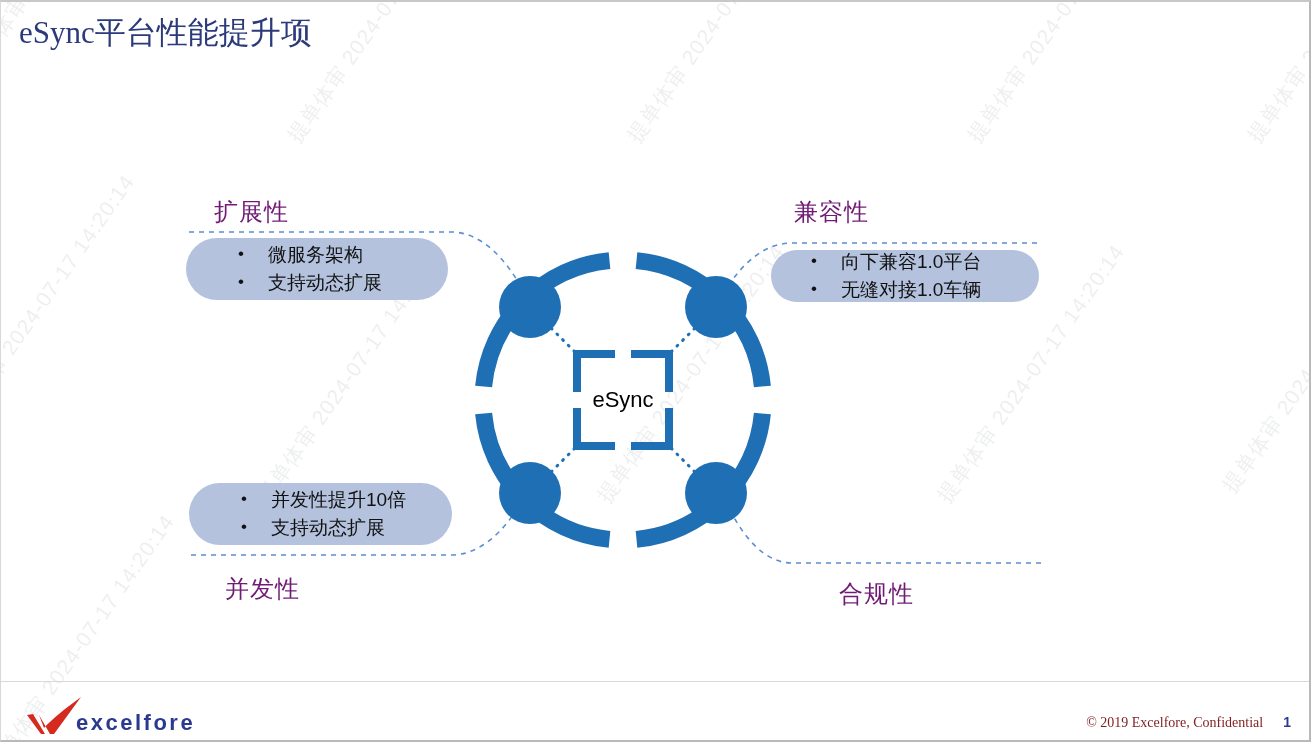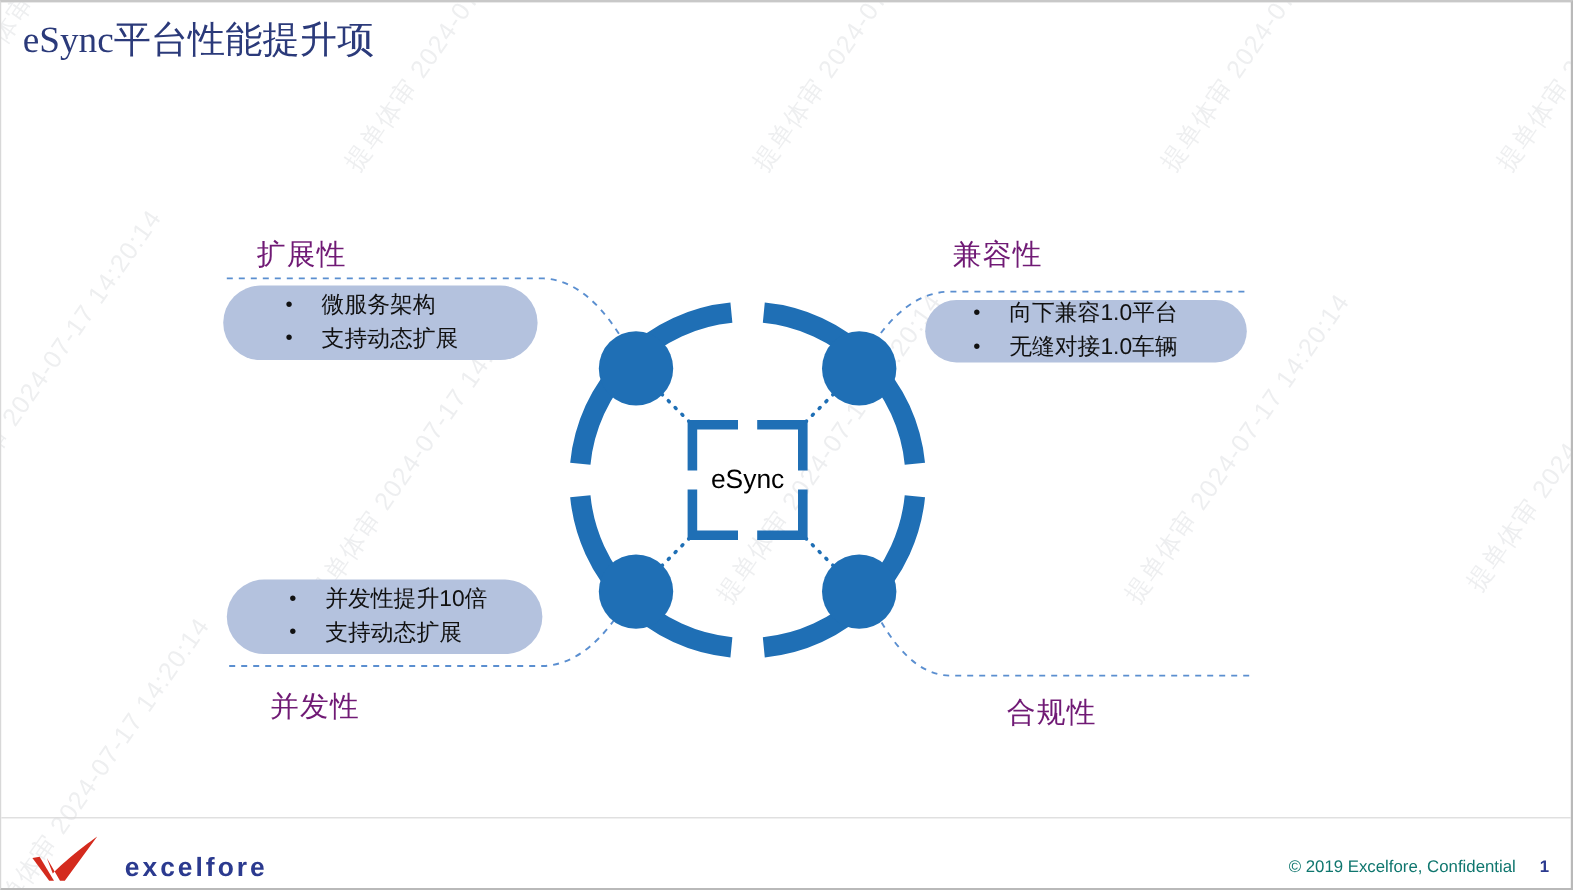--- a/index.html
+++ b/index.html
@@ -162,43 +162,42 @@
     background: #d9d9d9;
     z-index: 12;
   }
   #logo {
     position: absolute;
     left: 24px;
     top: 693px;
     z-index: 20;
     display: flex;
     align-items: flex-end;
-    gap: 28px;
   }
   #logo-text {
     font-size: 22px;
     font-weight: bold;
     color: #2b3a8f;
     font-family: "Liberation Sans", sans-serif;
     letter-spacing: 2.5px;
     margin-left: -7px;
     margin-bottom: 1px;
   }
   #footer-right {
     position: absolute;
     right: 18px;
     top: 712px;
     display: flex;
     align-items: baseline;
     z-index: 20;
   }
   #copyright {
     font-size: 14px;
-    color: #0f766e;
-    font-family: Liberation Sans, sans-serif;
+    color: #7f1d1d;
+    font-family: Liberation Serif, serif;
   }
   #page-number {
     font-size: 14px;
     font-weight: bold;
     color: #2b3a8f;
     font-family: "Liberation Sans", sans-serif;
     margin-left: 20px;
   }
 </style>
 </head>

